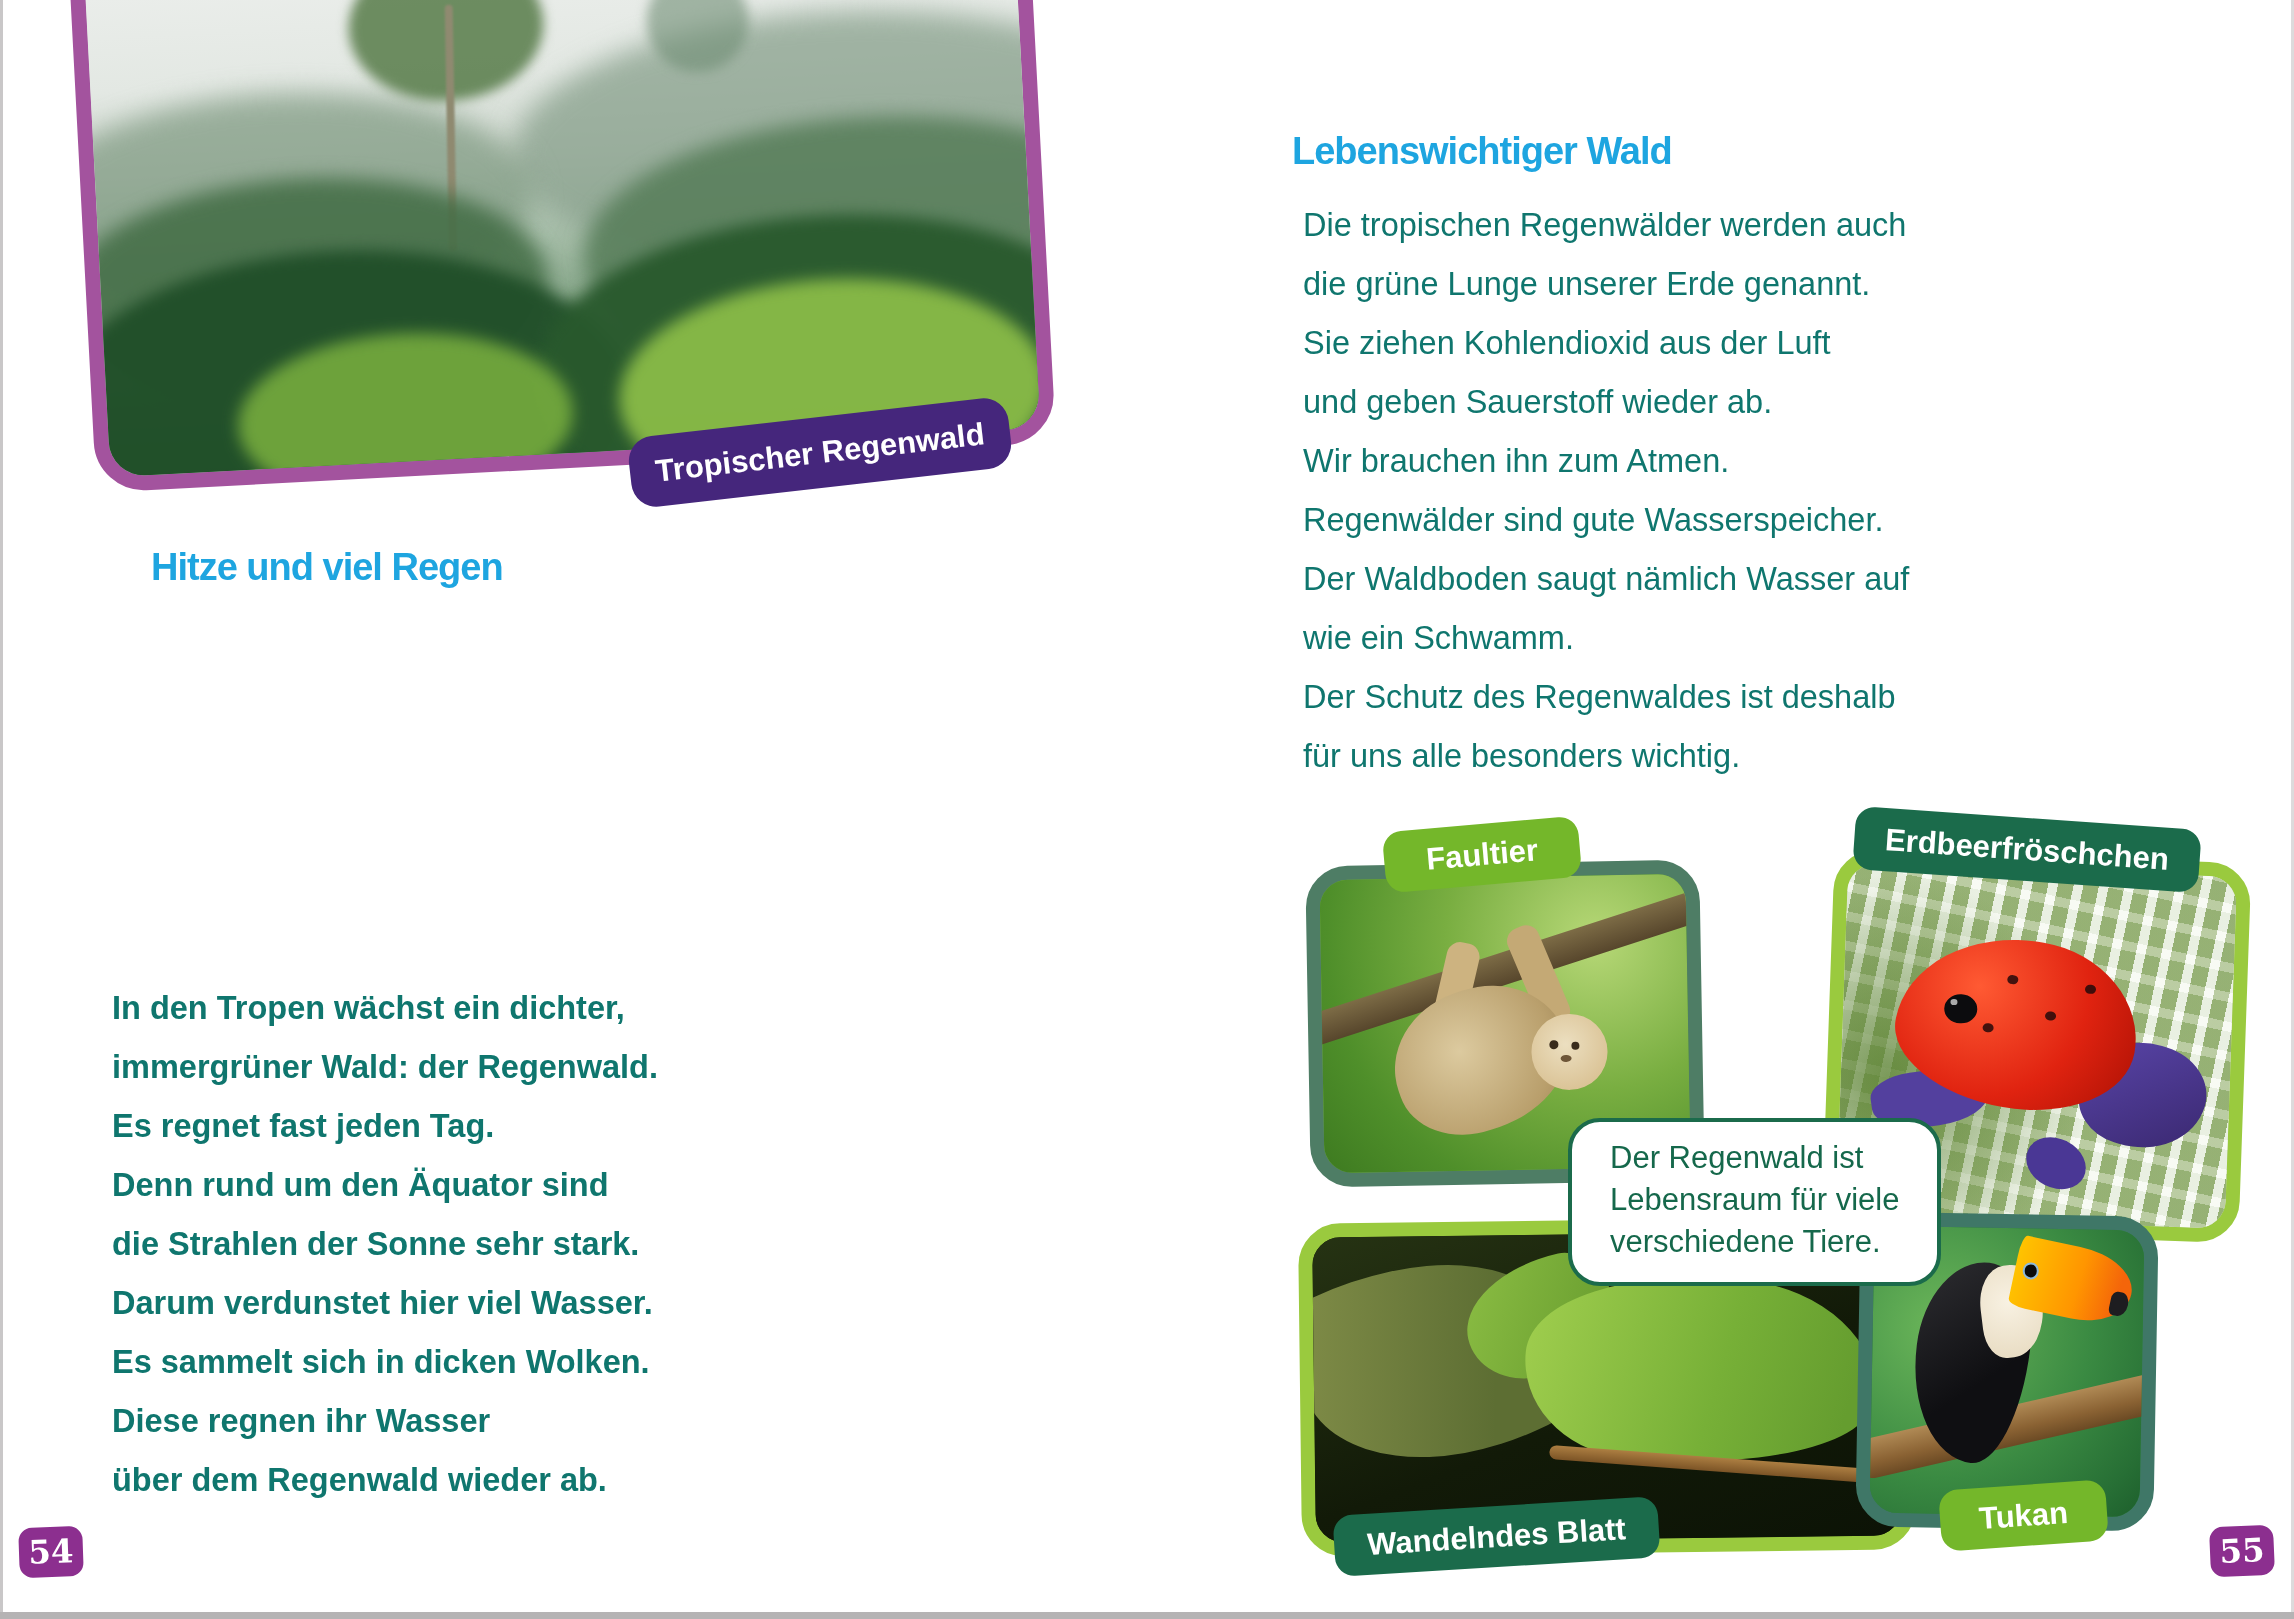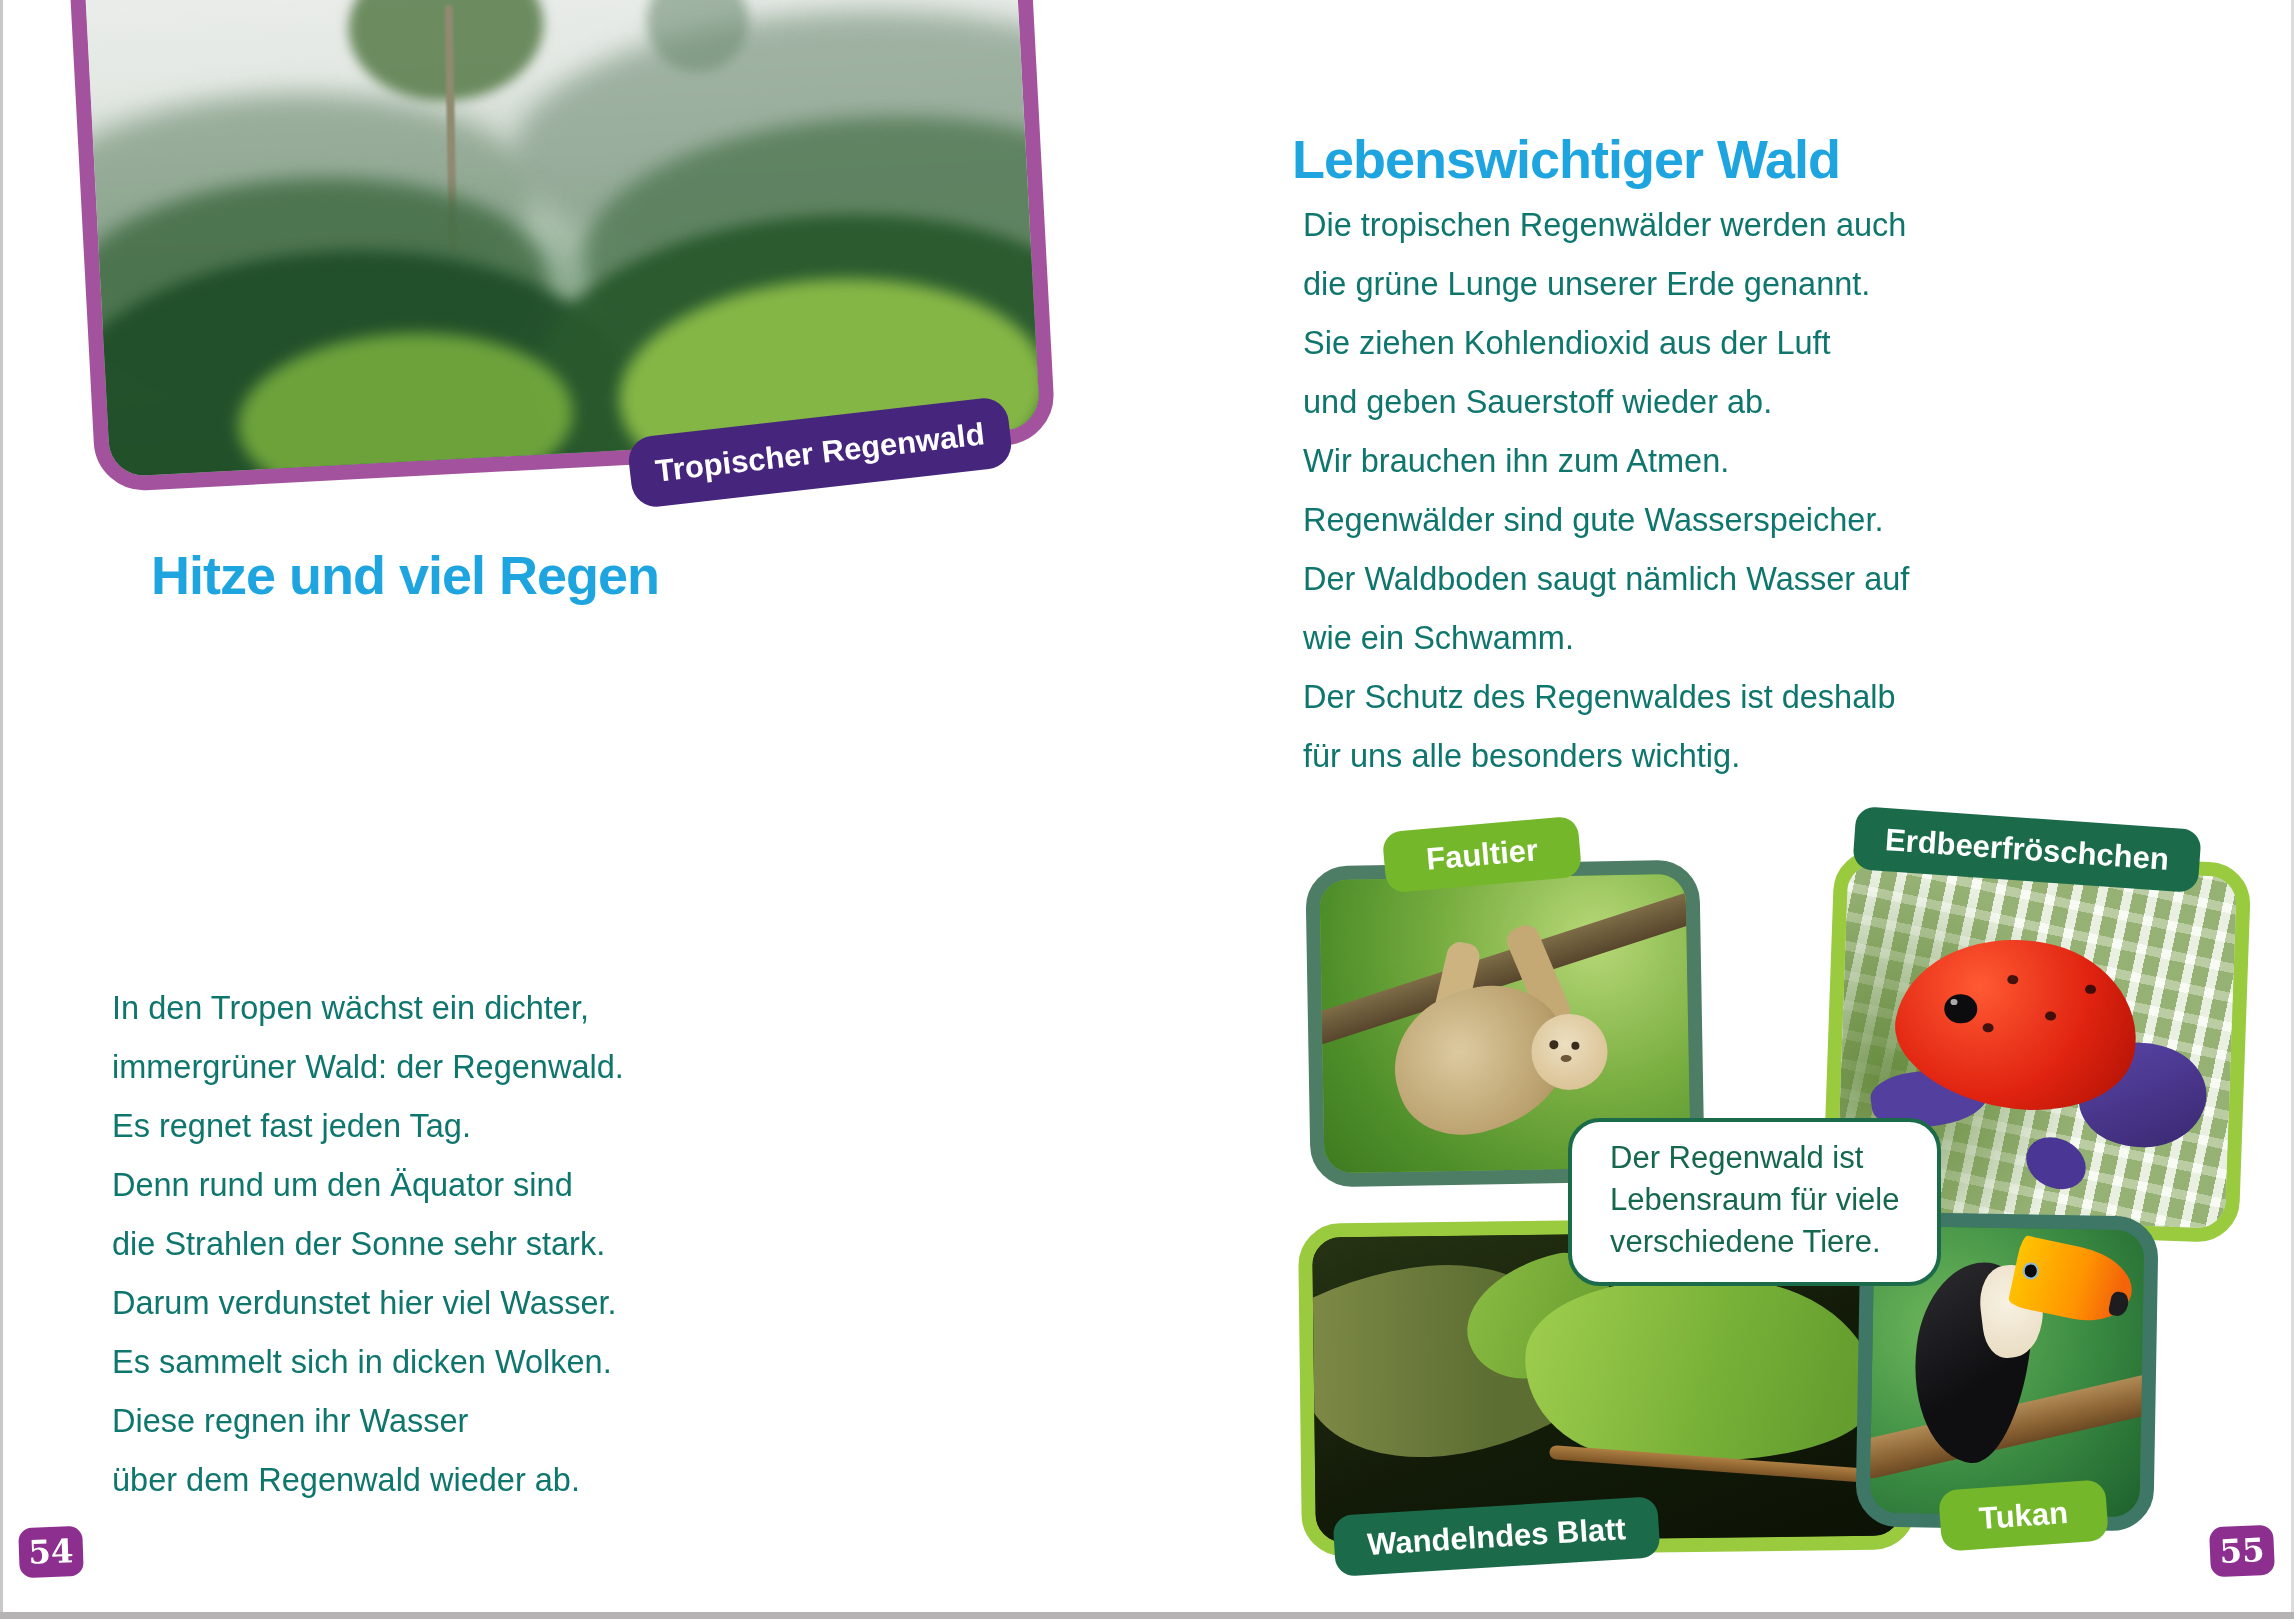--- a/index.html
+++ b/index.html
@@ -31,26 +31,26 @@
   .rf-b8{left:14%;top:76%;width:36%;height:32%;background:rgba(122,176,62,.85);filter:blur(7.6px);}
   .rf-trunk{left:38%;top:15%;width:7.6px;height:46%;background:#8f8a70;border-radius:3.8px;transform:rotate(2deg);filter:blur(1px);}
   .rf-crown{left:28%;top:5%;width:21%;height:28%;background:rgba(78,116,62,.8);filter:blur(5.7px);}
   .rf-emergent{left:60%;top:11%;width:11%;height:19%;background:rgba(112,142,116,.6);filter:blur(5.7px);}
 
   .caption-badge{
     position:absolute;left:629px;top:417px;width:382px;height:71px;
     background:#45267c;border-radius:25px;transform:rotate(-6.5deg);
     color:#ffffff;font-weight:bold;font-size:31px;line-height:71px;text-align:center;z-index:12;
   }
-  .heading{position:absolute;font-weight:bold;font-size:54px;line-height:1;color:#1ea5e0;letter-spacing:-1px;}
+  .heading{position:absolute;font-weight:bold;font-size:38px;line-height:1;color:#1ea5e0;letter-spacing:-1px;}
   .heading-left{left:151px;top:548px;}
   .heading-right{left:1292px;top:132px;}
   .para{position:absolute;width:688px;font-size:32.5px;line-height:59px;color:#0f766e;white-space:pre-line;}
   .para-1{left:112px;top:612px;}
-  .para-2{left:112px;top:979px;}
+  .para-2{left:112px;top:979px;font-weight:bold;}
   .para-3{left:1303px;top:196px;}
 
   .pagenum{
     position:absolute;width:64px;height:50px;background:#8c2f8f;border-radius:13.4px;
     color:#fff;font-family:"DejaVu Serif",serif;font-weight:bold;font-size:32.5px;line-height:50px;
     text-align:center;
   }
   .pagenum-left{left:19px;top:1527px;transform:rotate(-2deg);}
   .pagenum-right{left:2210px;top:1526px;transform:rotate(-2.5deg);}
 

